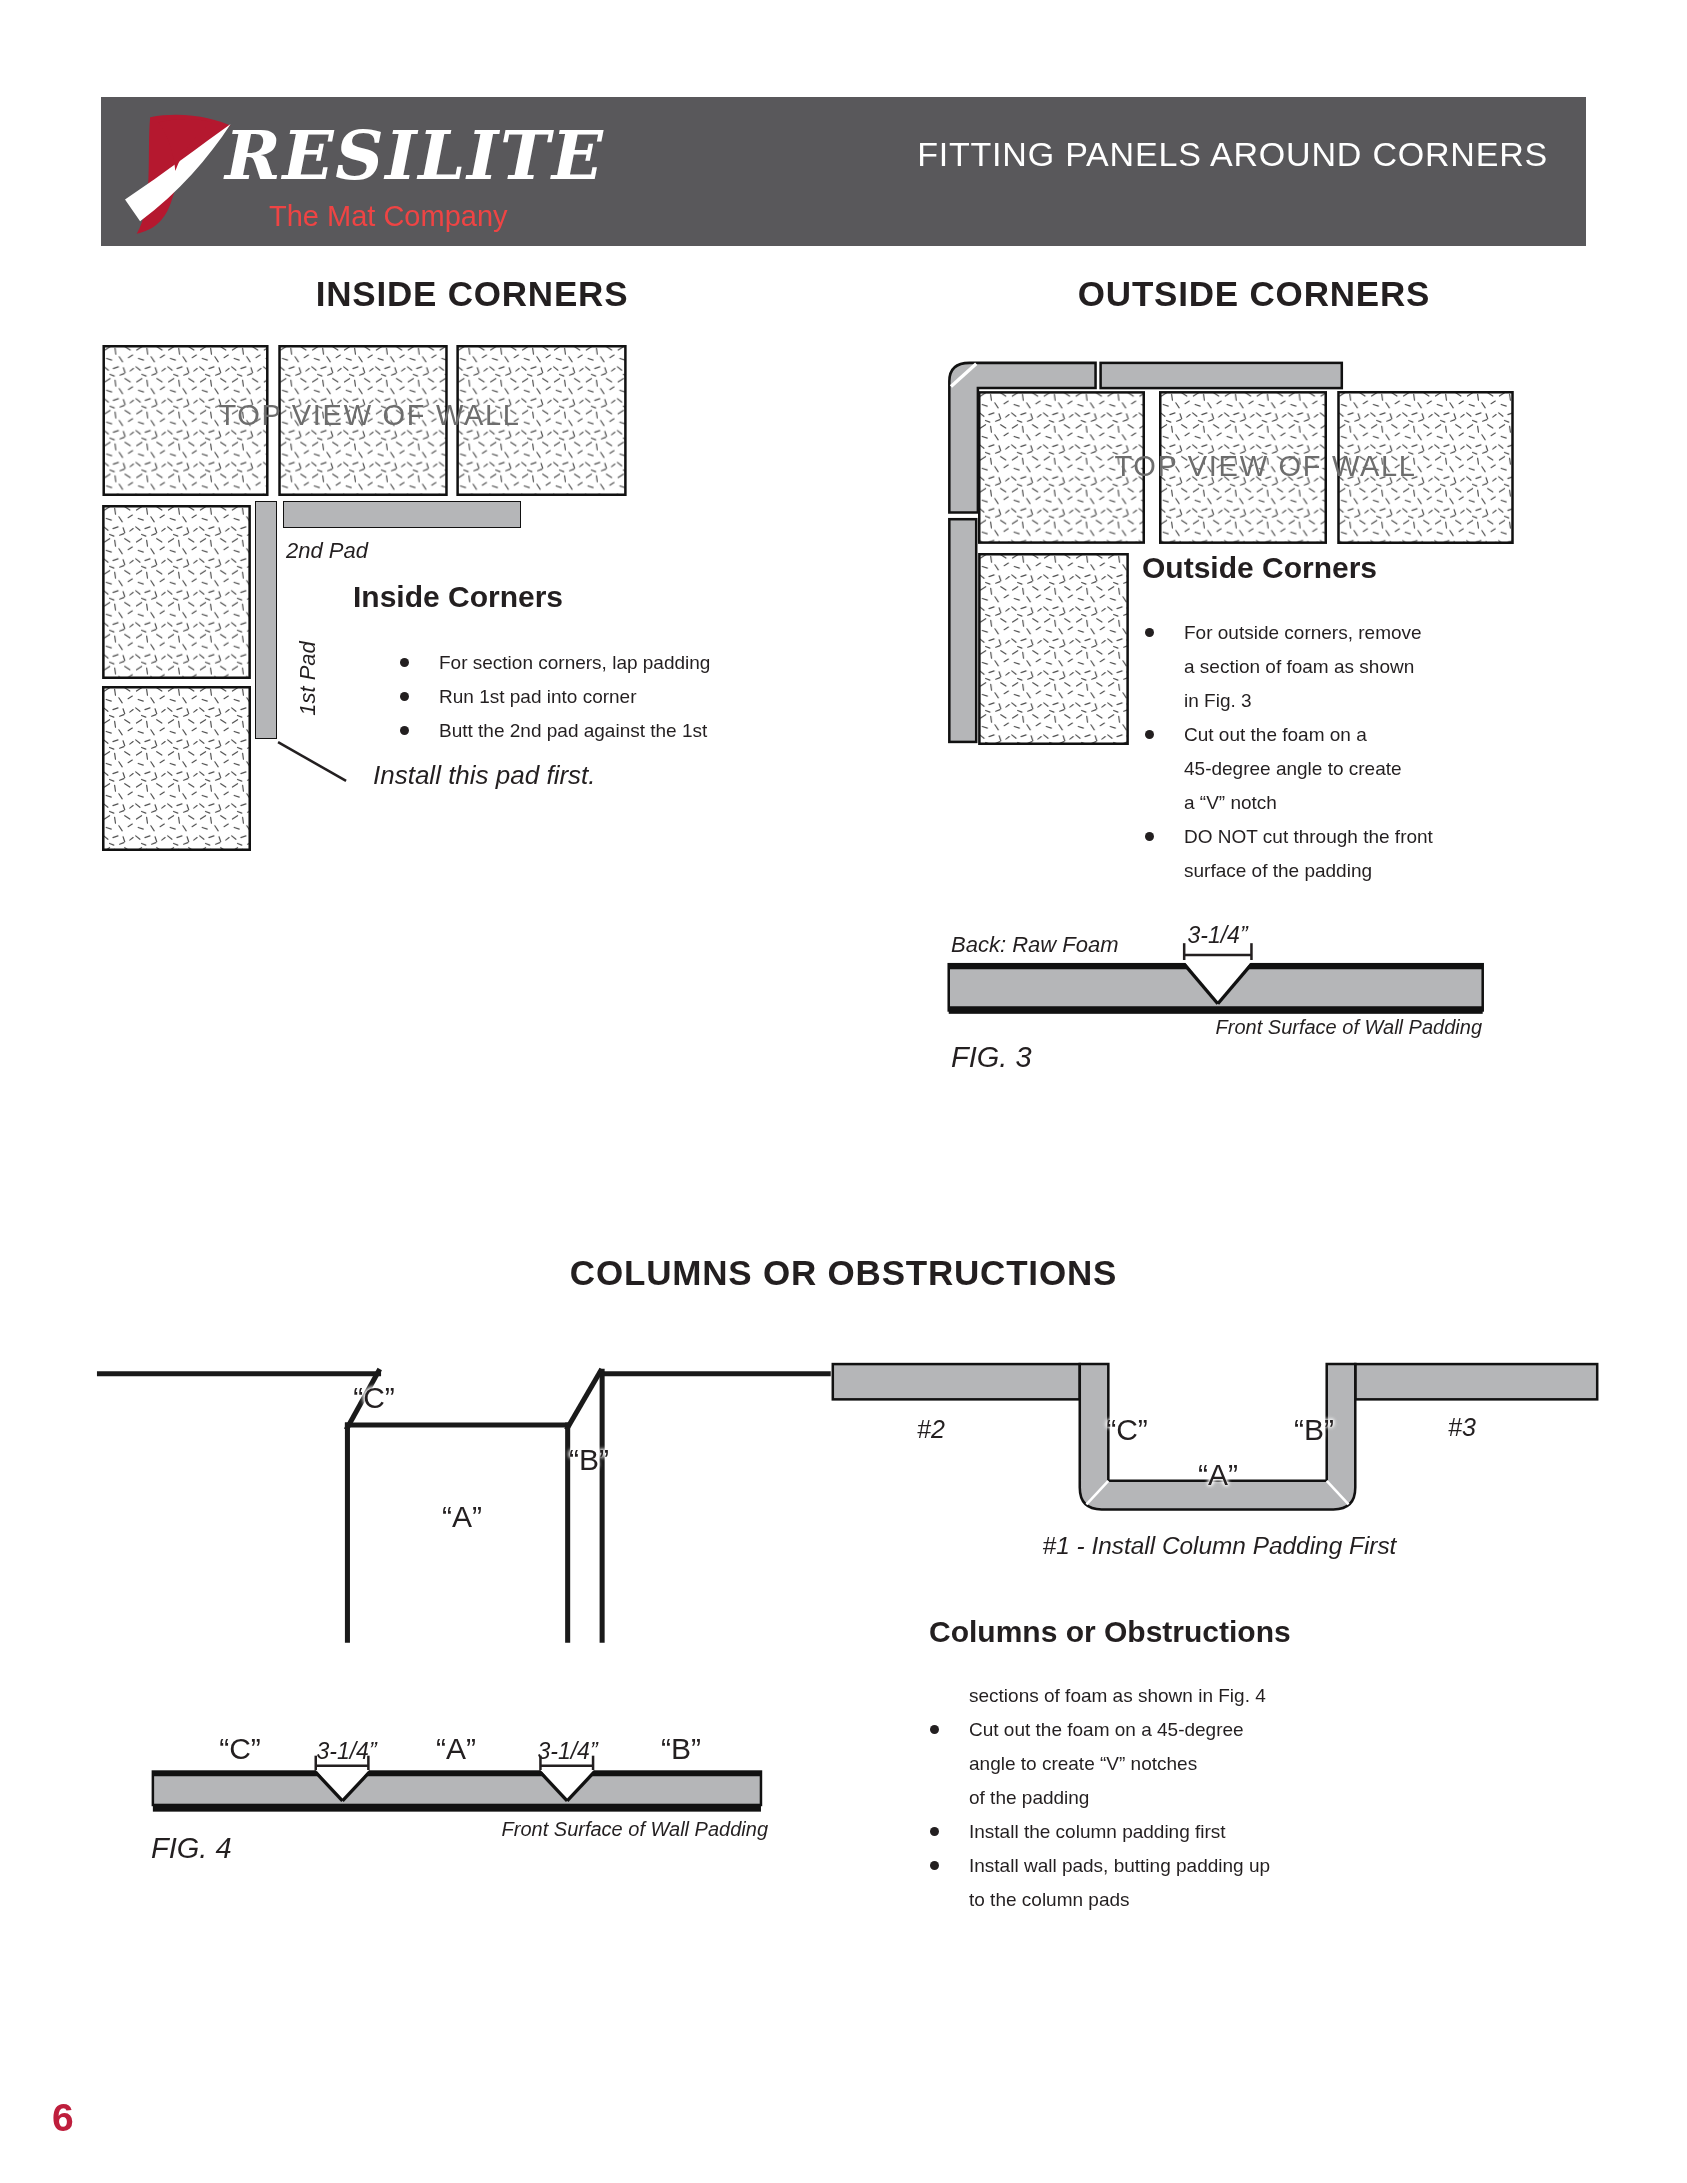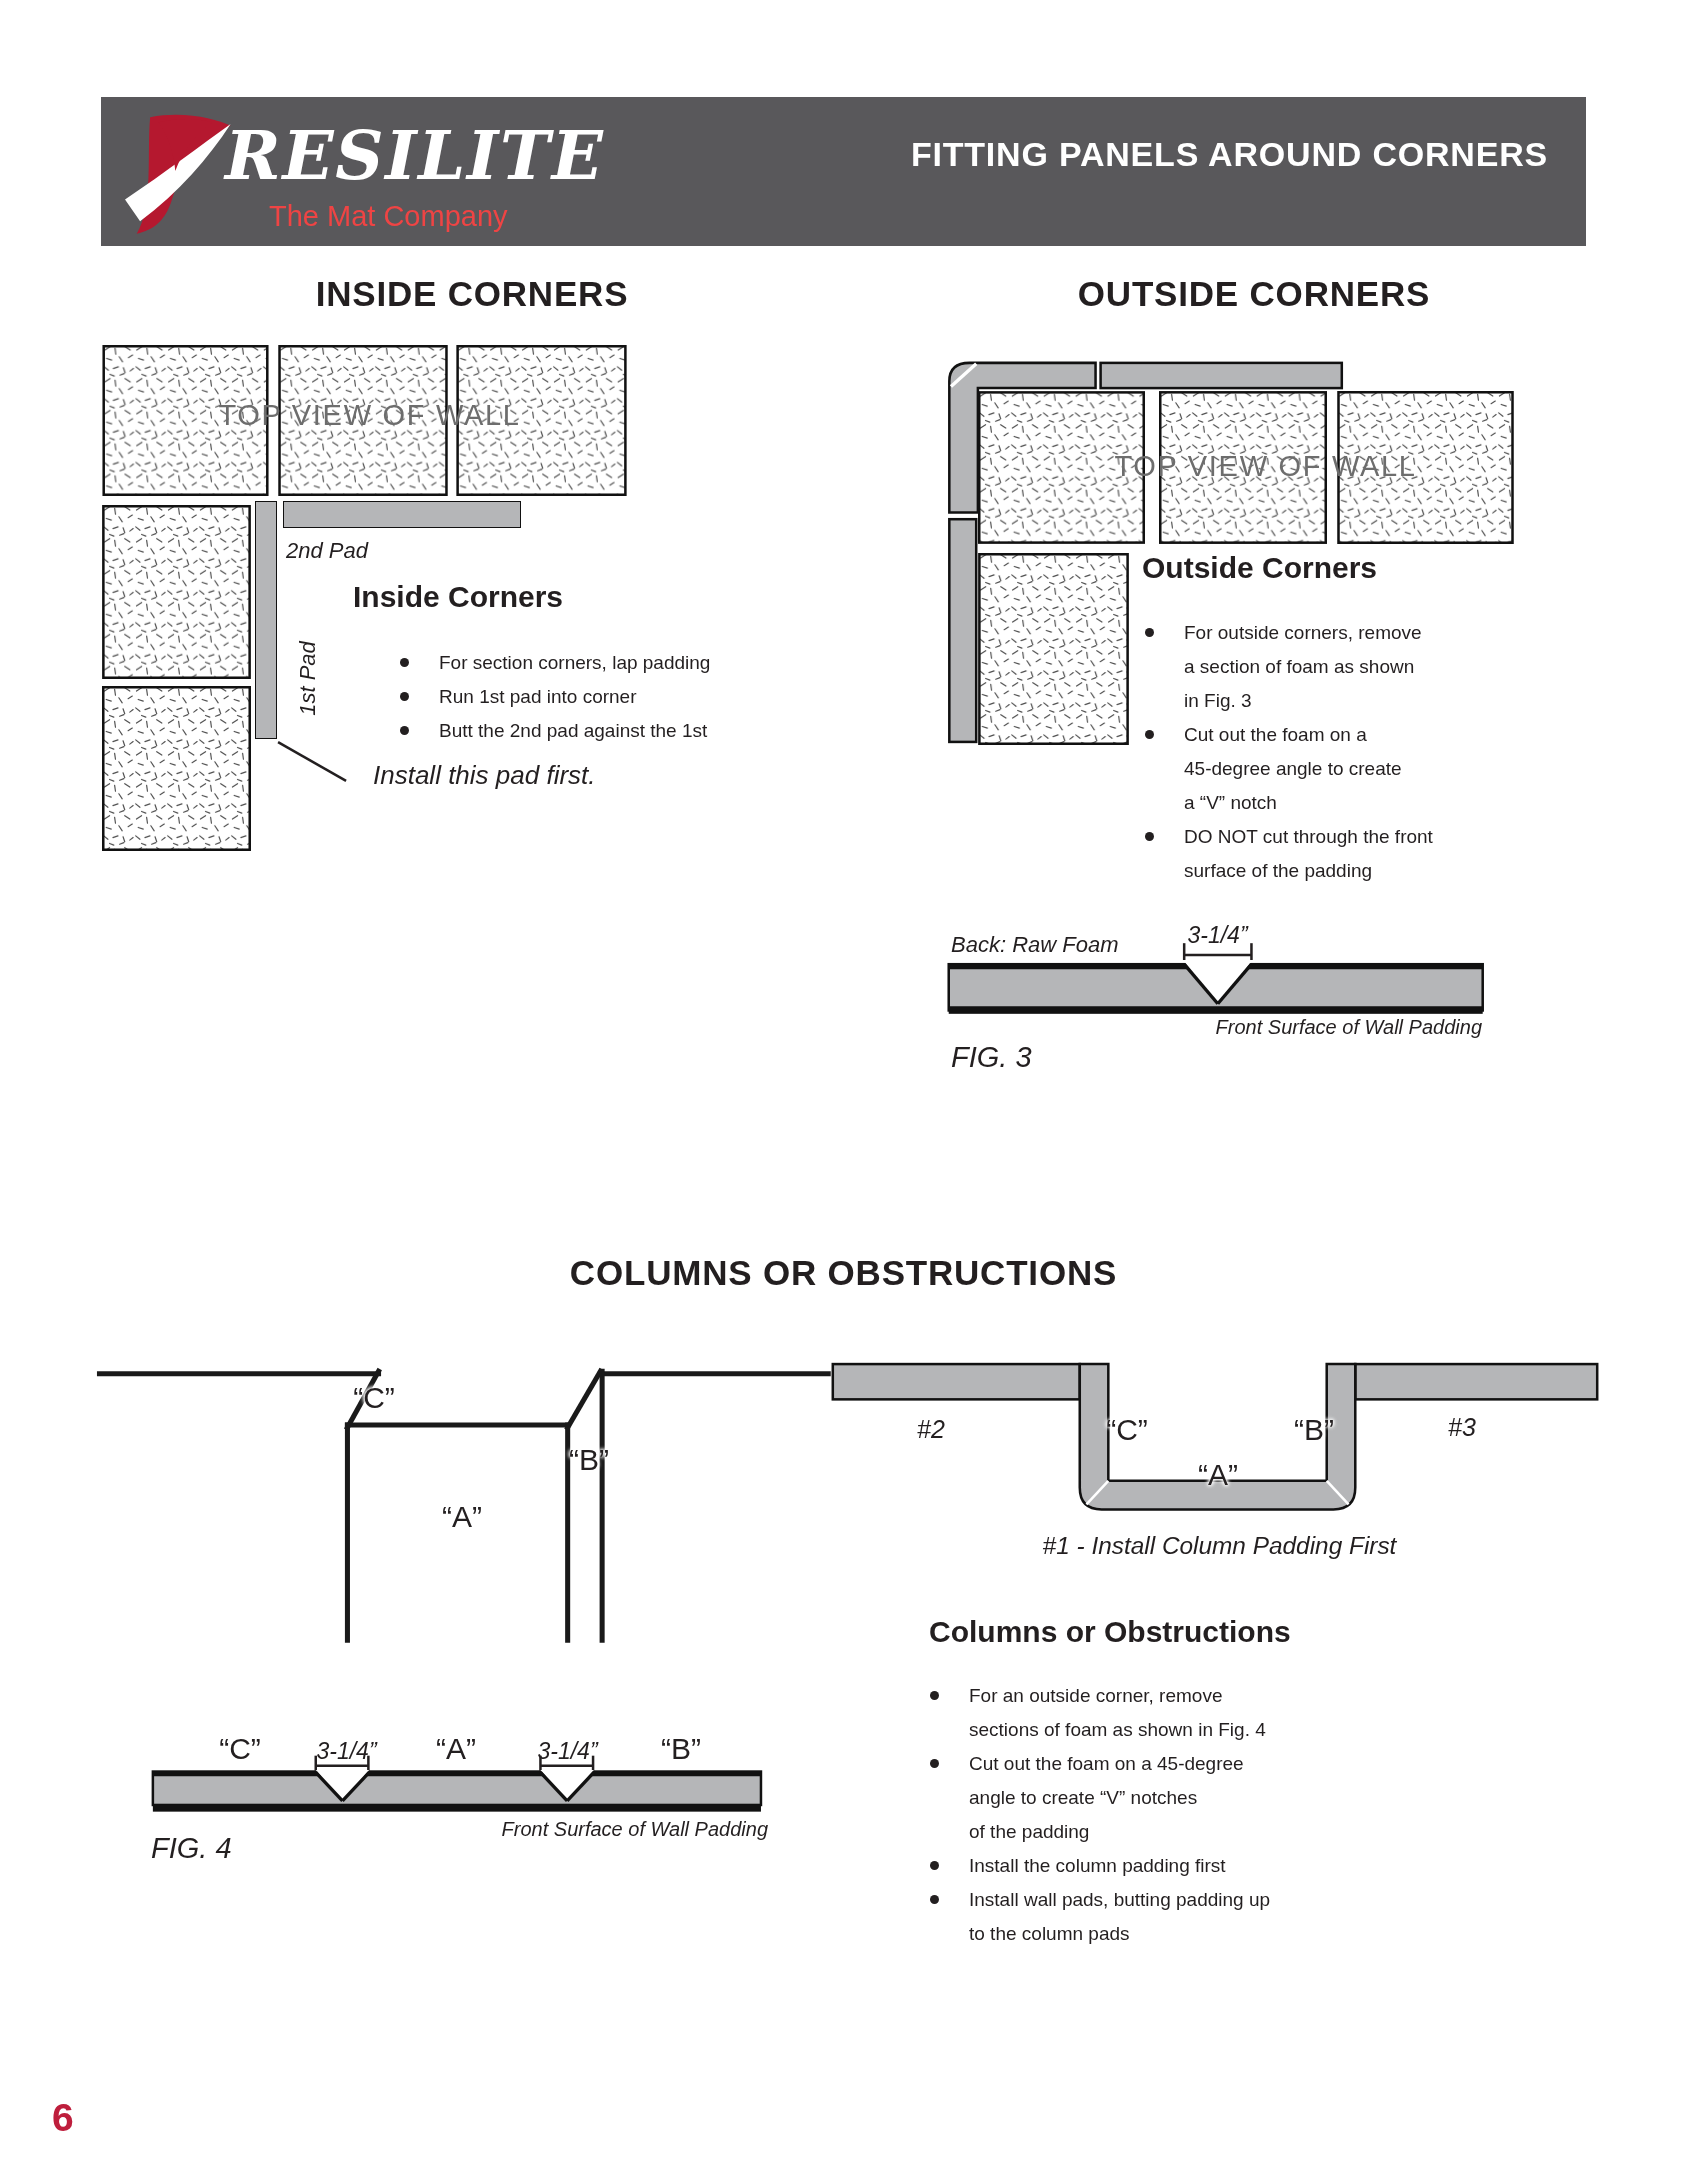--- a/index.html
+++ b/index.html
@@ -6,21 +6,21 @@
   #page{
     position:relative;width:1687px;height:2183px;background:#ffffff;
     font-family:"Liberation Sans",sans-serif;color:#231f20;overflow:hidden;
   }
   .abs{position:absolute;}
   
   #header{left:101px;top:97px;width:1485px;height:149px;background:#59585b;}
   #logo-text{left:225px;top:116px;font-family:"DejaVu Serif",serif;font-style:italic;font-weight:bold;
     font-size:67px;color:#ffffff;letter-spacing:1.7px;}
   #logo-tagline{left:269px;top:200px;font-size:29px;color:#ef4444;}
-  #header-title{left:757px;top:135px;width:791px;text-align:right;font-size:34px;font-weight:bold;
+  #header-title{left:757px;top:135px;width:791px;text-align:right;font-size:34px;font-weight:normal;
     color:#ffffff;letter-spacing:0.8px;}
   
   .section-title{font-size:35px;font-weight:bold;letter-spacing:0.8px;text-align:center;}
   
   .h2{font-size:30px;font-weight:bold;}
   .body-line{font-size:19px;line-height:34px;white-space:nowrap;}
   .ital{font-style:italic;}
   .small-ital{font-size:22px;font-style:italic;white-space:nowrap;}
   .fig-cap{font-size:29px;font-style:italic;}
   .wall-label{font-size:29px;color:#6d6d6d;letter-spacing:1.7px;white-space:nowrap;}
@@ -221,22 +221,20 @@
     <line x1="438" y1="2108" x2="406" y2="2142" stroke="#111" stroke-width="4"></line>
     <polygon points="643,2105 707,2105 675,2142" fill="#ffffff"></polygon>
     <line x1="643" y1="2108" x2="675" y2="2142" stroke="#111" stroke-width="4"></line>
     <line x1="707" y1="2108" x2="675" y2="2142" stroke="#111" stroke-width="4"></line>
   </svg>
   <div class="abs small-ital" style="left:463px;top:1818px;width:305px;text-align:right;font-size:20px">Front Surface of Wall Padding</div>
   <div class="abs fig-cap" style="left:151px;top:1832px">FIG. 4</div>
 
   <div class="abs h2" style="left:929px;top:1615px">Columns or Obstructions</div>
   <div class="bullet-group" style="left:925px;top:1679px">
-    <div class="bullet-row body-line"><span class="dot"></span>
-      <span>For an outside corner, remove</span></div>
     <div class="bullet-row body-line"><span>sections of foam as shown in Fig. 4</span></div>
     <div class="bullet-row body-line"><span class="dot"></span>
       <span>Cut out the foam on a 45-degree</span></div>
     <div class="bullet-row body-line"><span>angle to create “V” notches</span></div>
     <div class="bullet-row body-line"><span>of the padding</span></div>
     <div class="bullet-row body-line"><span class="dot"></span>
       <span>Install the column padding first</span></div>
     <div class="bullet-row body-line"><span class="dot"></span>
       <span>Install wall pads, butting padding up</span></div>
     <div class="bullet-row body-line"><span>to the column pads</span></div>

